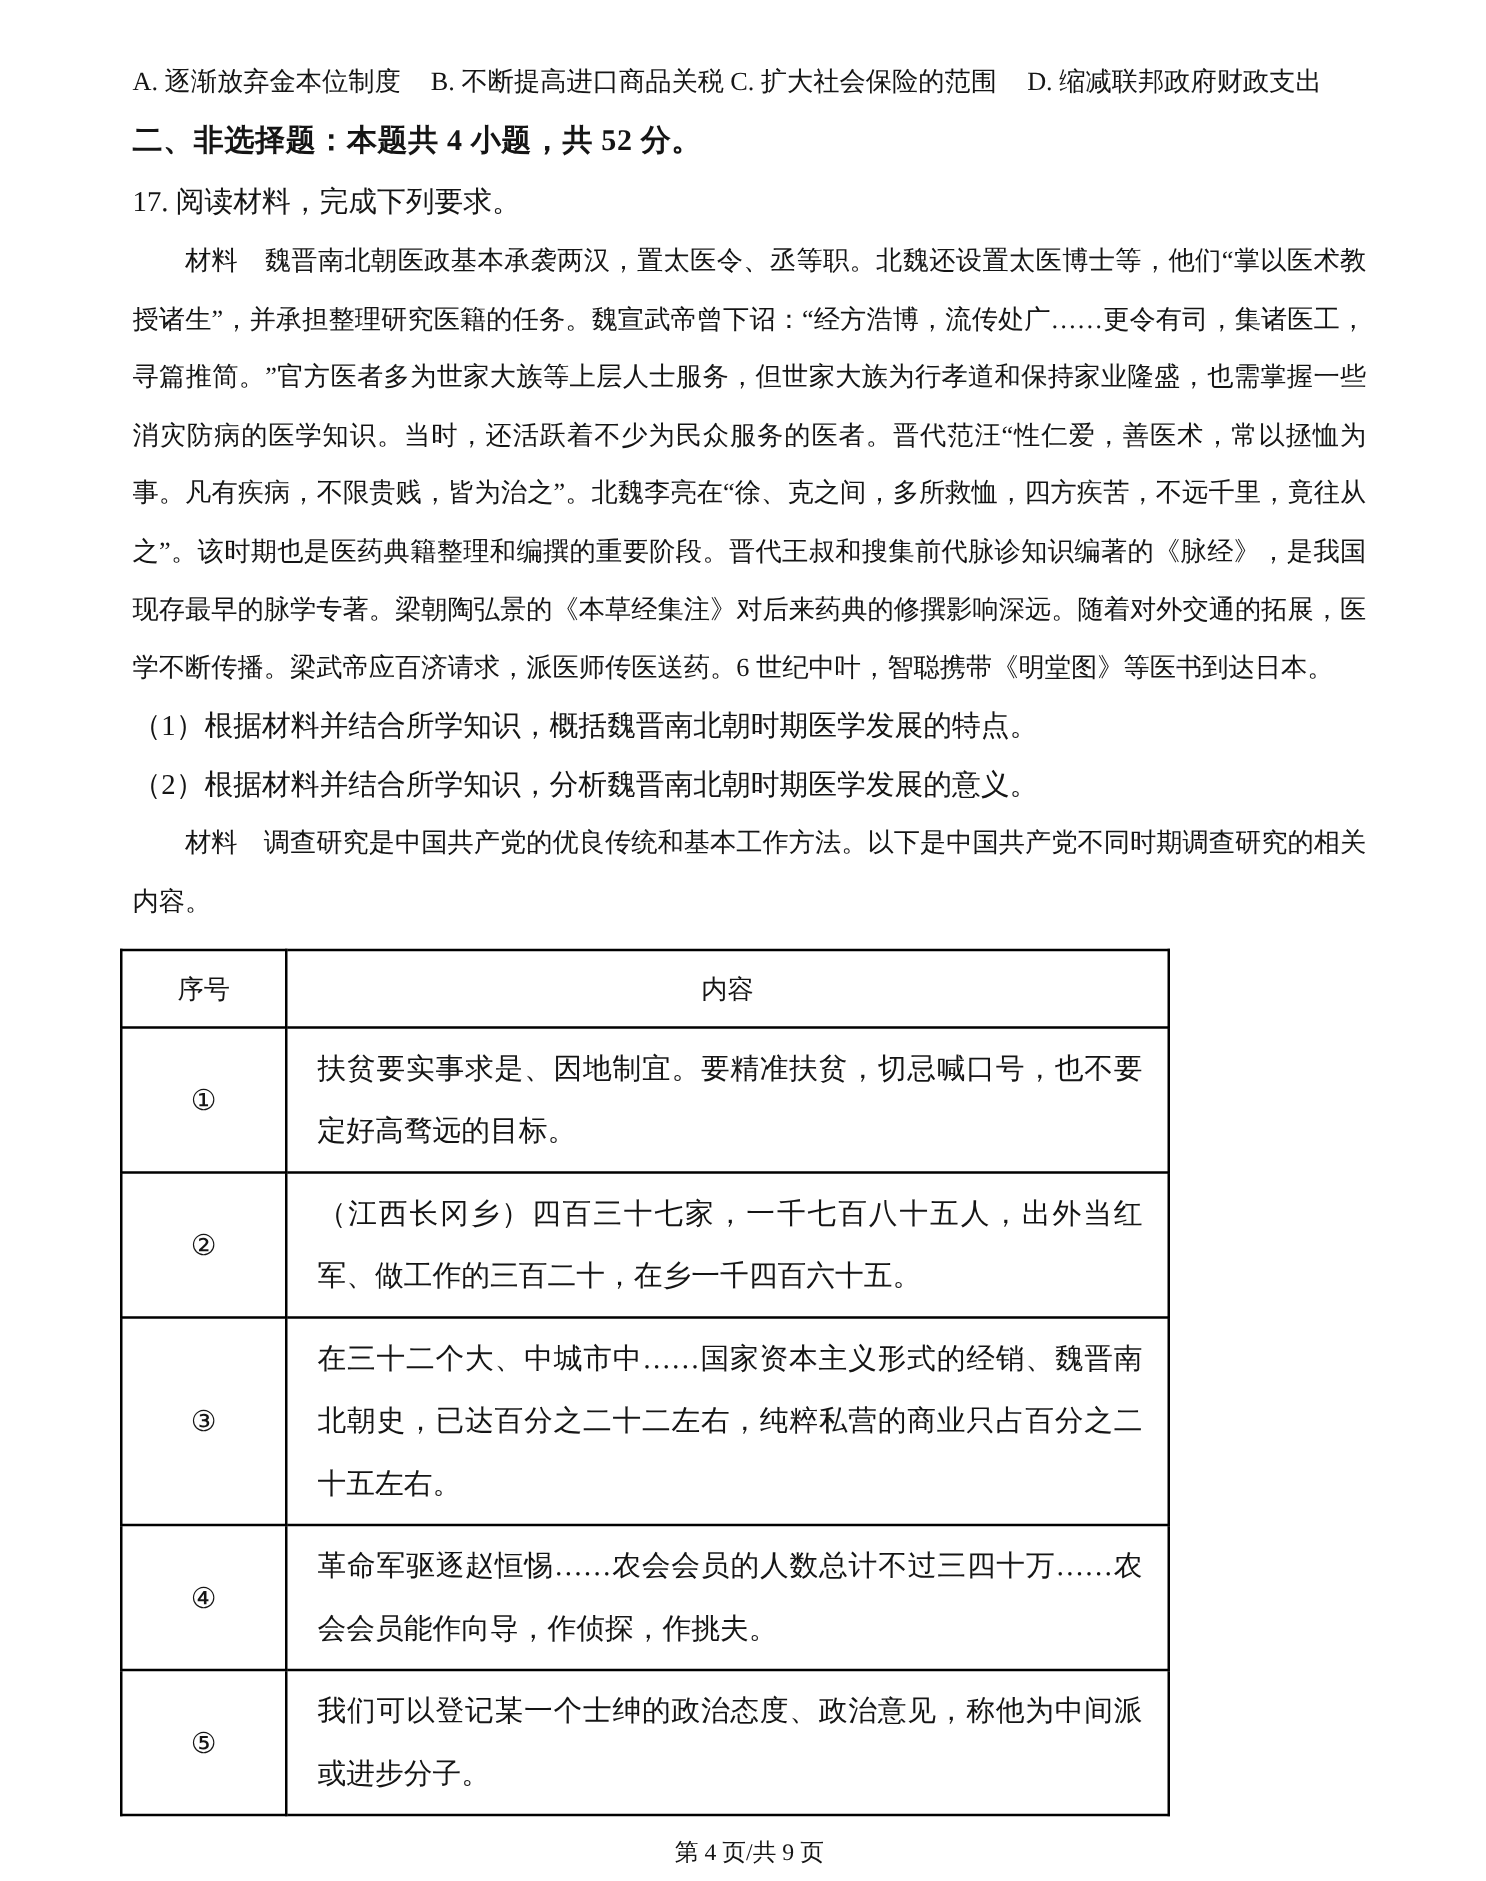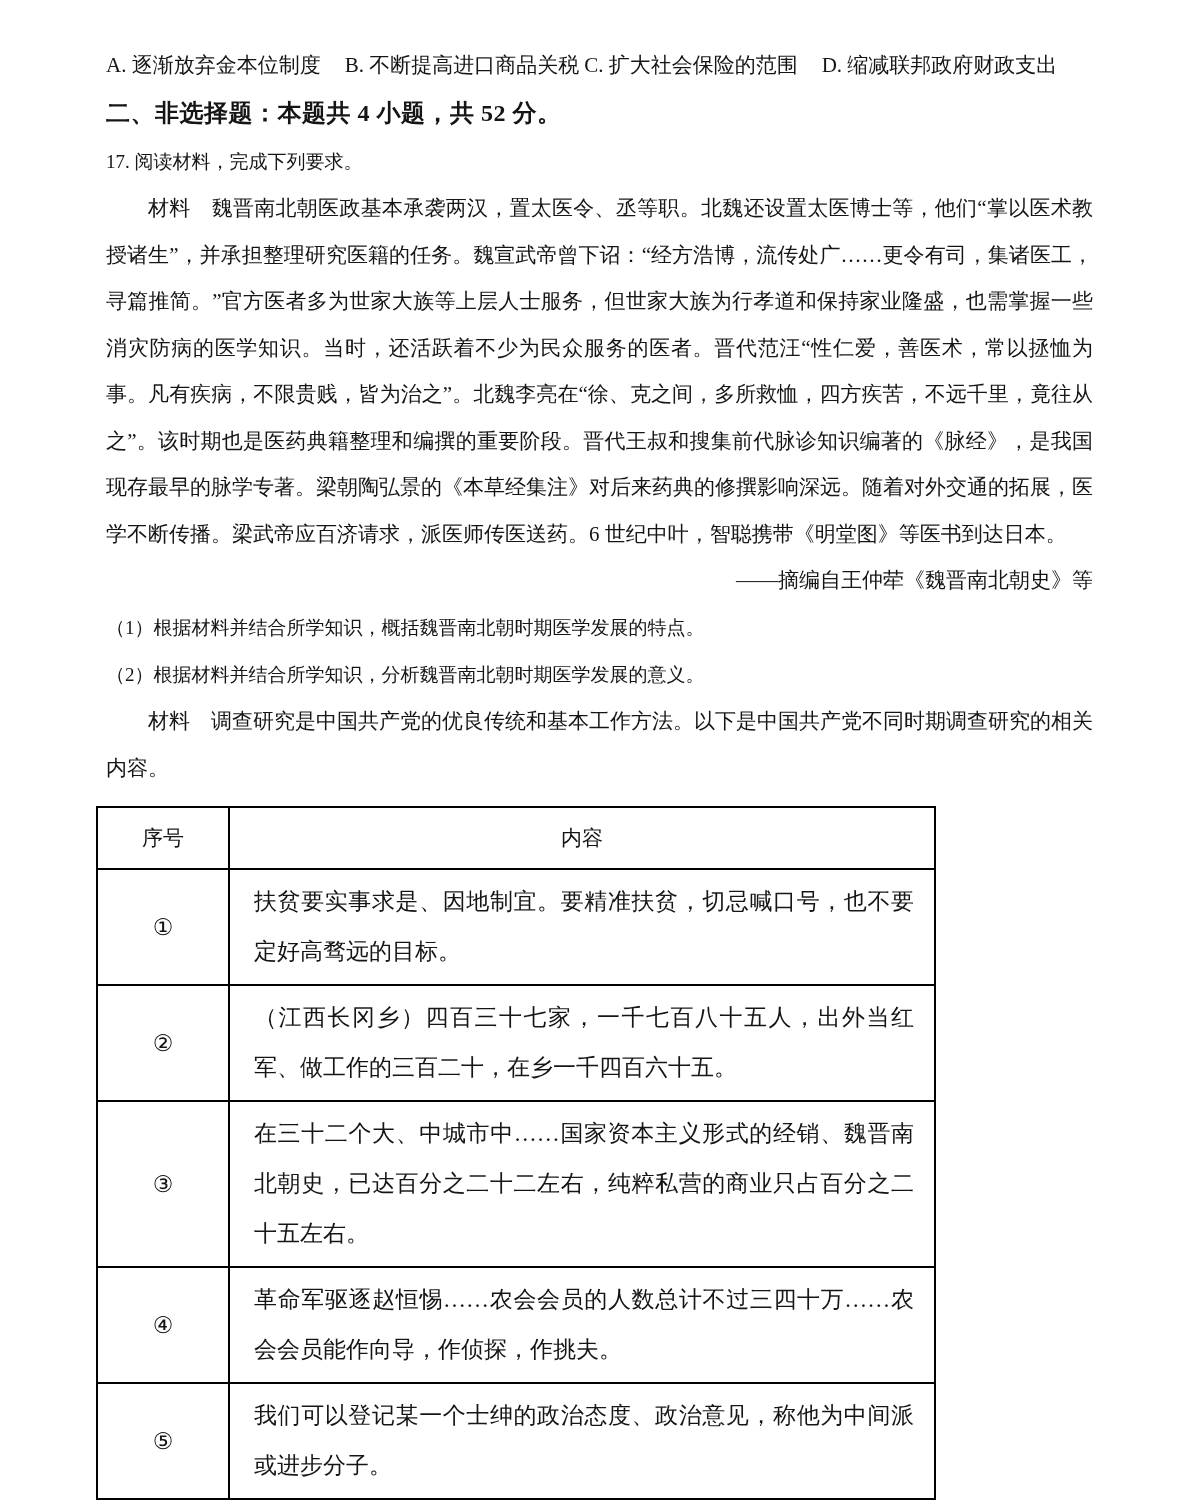--- a/index.html
+++ b/index.html
@@ -31,21 +31,21 @@
   .opt.gap-narrow { margin-right: 5px; }
   .section-heading {
     margin: 0;
     font-size: 24px;
     font-weight: bold;
     line-height: 49px;
     letter-spacing: 0.5px;
   }
   .stem {
     margin: 0;
-    font-size: 19px;
+    font-size: 23px;
     line-height: 47px;
   }
   .material {
     margin: 0;
     font-size: 21px;
     line-height: 46.5px;
     text-indent: 2em;
     text-align: justify;
   }
   .source-line {
@@ -99,21 +99,20 @@
   <div class="options-line">
     <span class="opt gap-wide">A. 逐渐放弃金本位制度</span><span class="opt gap-narrow">B. 不断提高进口商品关税</span><span class="opt gap-wide">C. 扩大社会保险的范围</span><span class="opt">D. 缩减联邦政府财政支出</span>
   </div>
 
   <h2 class="section-heading">二、非选择题：本题共 4 小题，共 52 分。</h2>
 
   <p class="stem">17. 阅读材料，完成下列要求。</p>
 
   <p class="material">材料　魏晋南北朝医政基本承袭两汉，置太医令、丞等职。北魏还设置太医博士等，他们“掌以医术教授诸生”，并承担整理研究医籍的任务。魏宣武帝曾下诏：“经方浩博，流传处广……更令有司，集诸医工，寻篇推简。”官方医者多为世家大族等上层人士服务，但世家大族为行孝道和保持家业隆盛，也需掌握一些消灾防病的医学知识。当时，还活跃着不少为民众服务的医者。晋代范汪“性仁爱，善医术，常以拯恤为事。凡有疾病，不限贵贱，皆为治之”。北魏李亮在“徐、克之间，多所救恤，四方疾苦，不远千里，竟往从之”。该时期也是医药典籍整理和编撰的重要阶段。晋代王叔和搜集前代脉诊知识编著的《脉经》，是我国现存最早的脉学专著。梁朝陶弘景的《本草经集注》对后来药典的修撰影响深远。随着对外交通的拓展，医学不断传播。梁武帝应百济请求，派医师传医送药。6 世纪中叶，智聪携带《明堂图》等医书到达日本。</p>
 
-  <p class="source-line">——摘编自王仲荦《魏晋南北朝史》等</p>
 
   <p class="stem">（1）根据材料并结合所学知识，概括魏晋南北朝时期医学发展的特点。</p>
   <p class="stem">（2）根据材料并结合所学知识，分析魏晋南北朝时期医学发展的意义。</p>
 
 
   <p class="material">材料　调查研究是中国共产党的优良传统和基本工作方法。以下是中国共产党不同时期调查研究的相关内容。</p>
 
   <table class="data-table">
     <thead>
       <tr>

